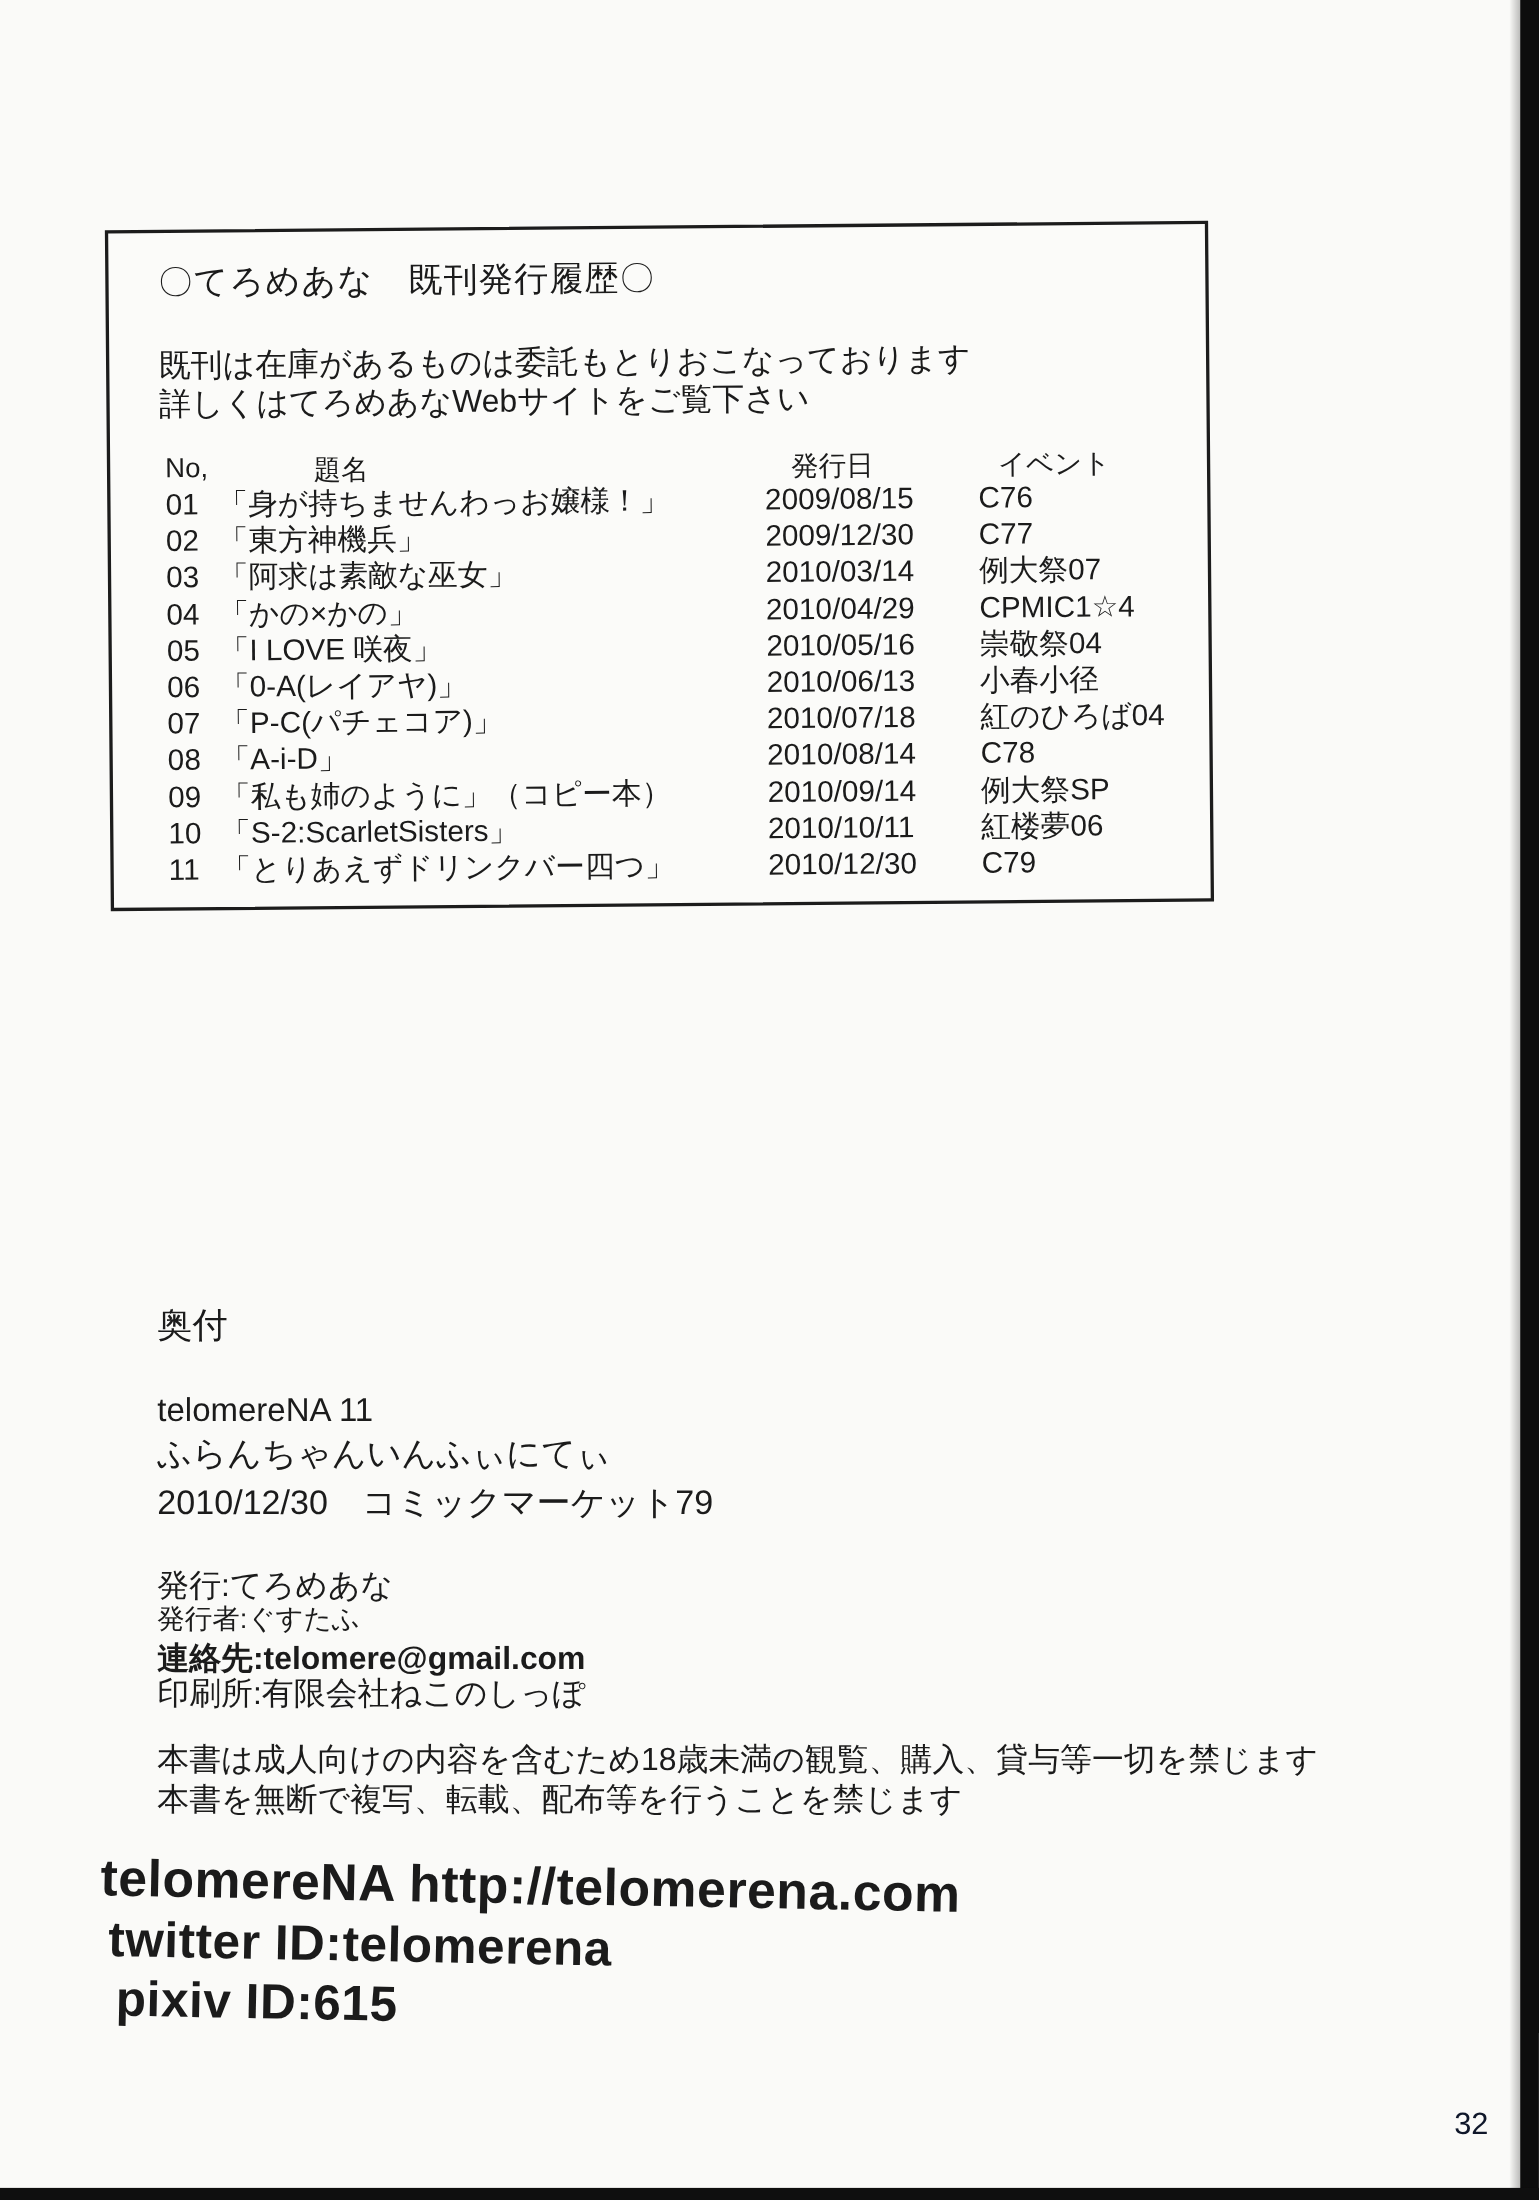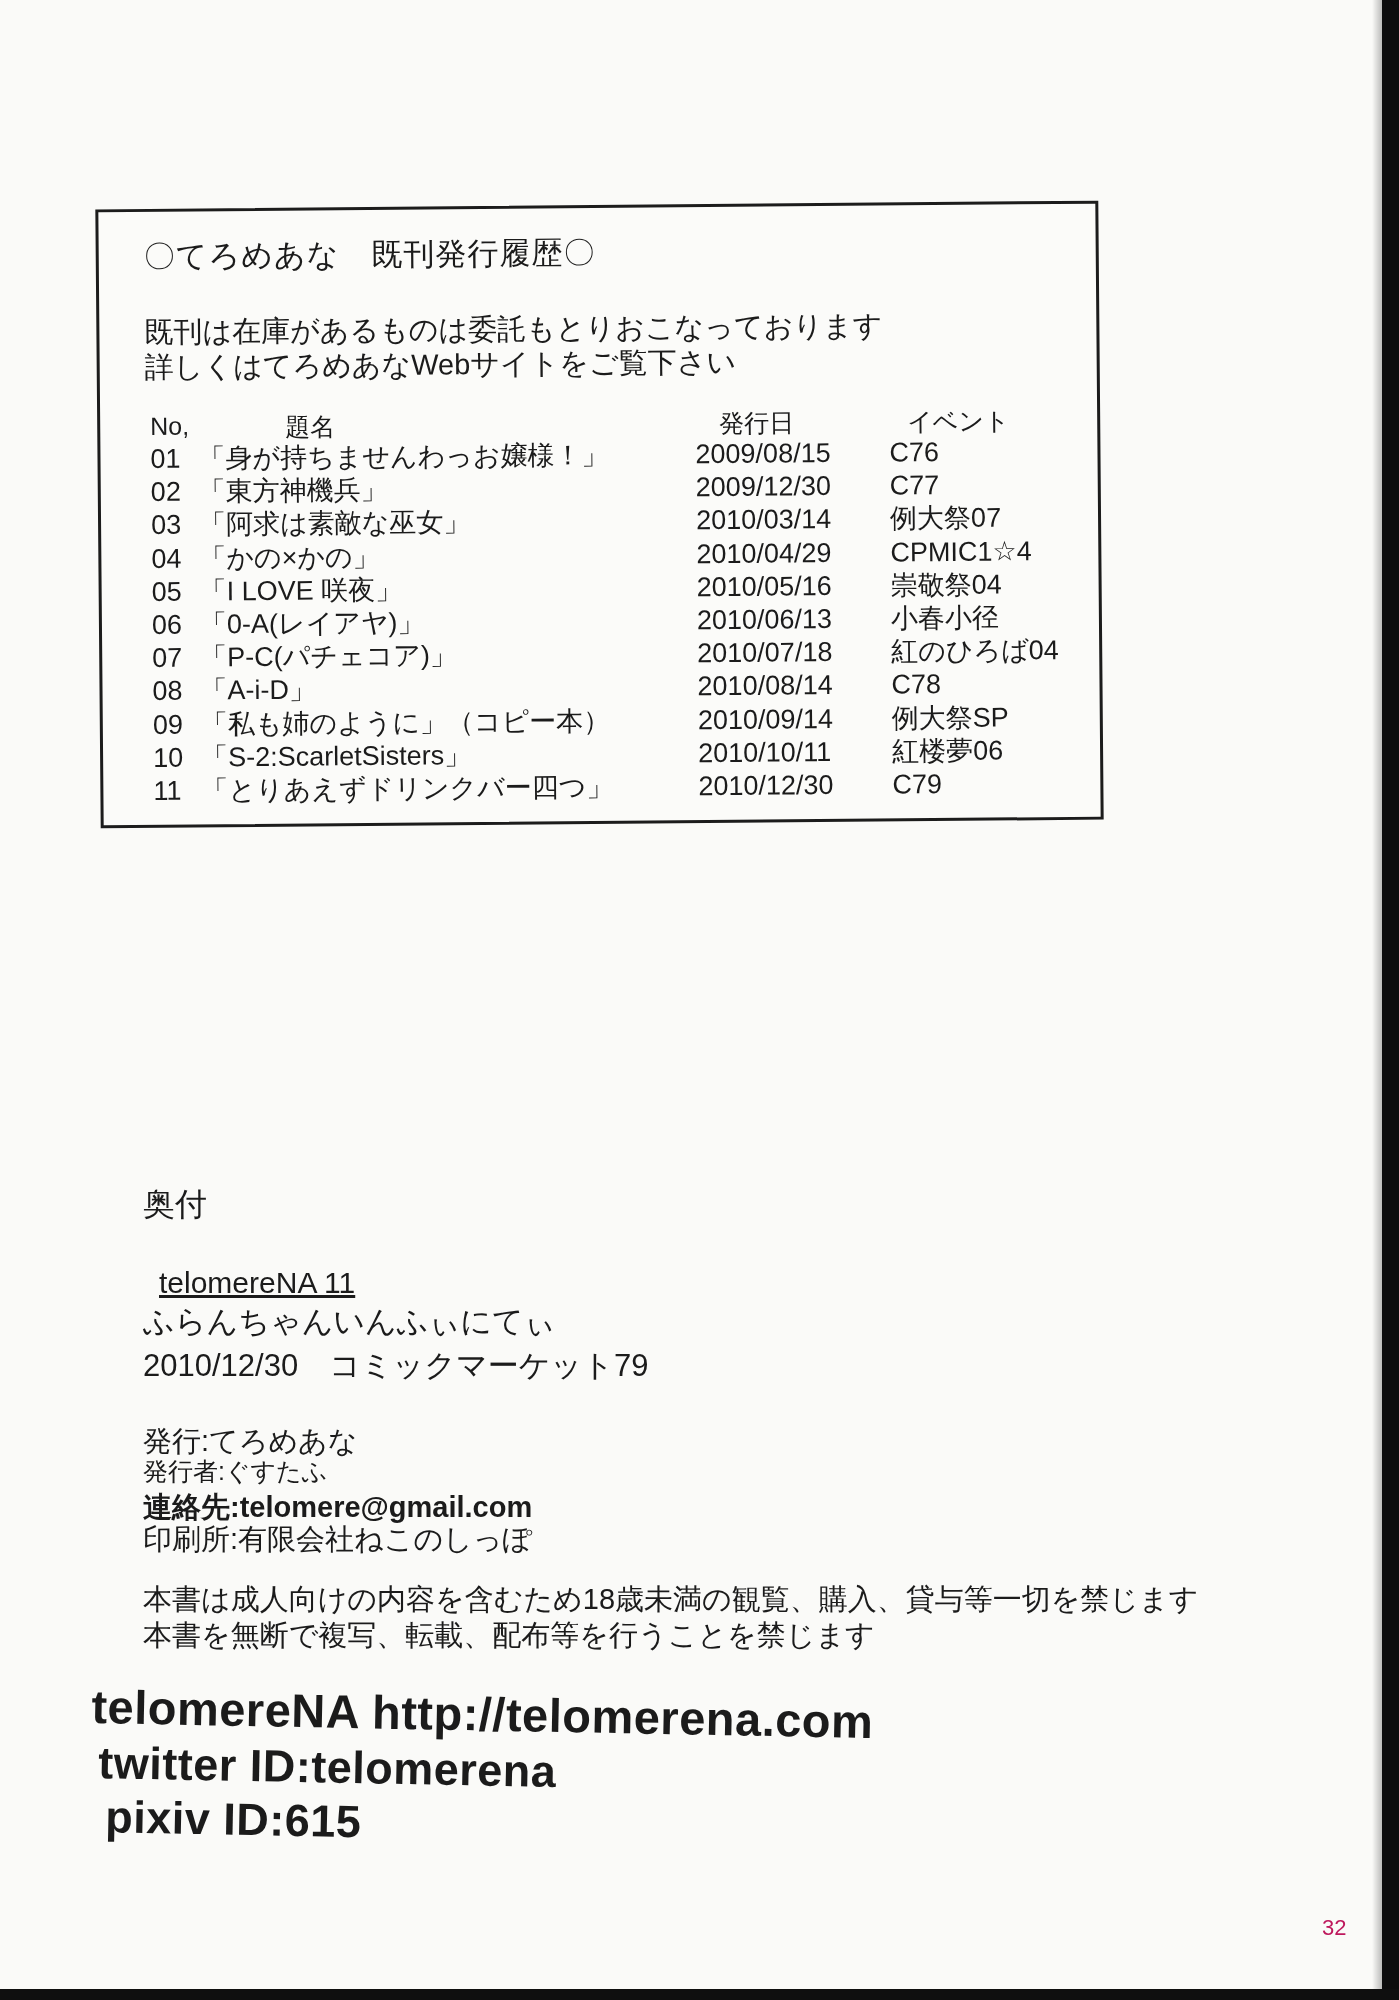--- a/index.html
+++ b/index.html
@@ -29,36 +29,36 @@
   .hb-col-date{left:619px;}
   .hb-col-event{left:807px;}
   .hb-rows{left:50px;top:231px;width:920px;}
   .hrow{display:flex;height:33.2px;font-size:27px;line-height:33.2px;white-space:nowrap;}
   .c-no{width:48px;flex:none;}
   .c-title{width:497px;flex:none;overflow:visible;}
   .c-date{width:194px;flex:none;}
   .c-event{flex:1;}
   
   .colophon-heading{left:143px;top:1183px;font-size:32px;}
-  .col-series{left:159px;top:1266px;font-size:30px;text-decoration:underline;}
+  .col-series{left:143px;top:1266px;font-size:30px;}
   .col-book{left:143px;top:1301px;font-size:31px;}
   .col-release{left:143px;top:1345px;font-size:31px;}
   .col-pub{left:143px;top:1422px;font-size:29px;}
   .col-auth{left:143px;top:1455px;font-size:25px;}
   .col-contact{left:143px;top:1488px;font-size:29px;font-weight:bold;}
   .col-printer{left:143px;top:1520px;font-size:29px;}
   .col-warn1{left:143px;top:1580px;font-size:29px;white-space:nowrap;}
   .col-warn2{left:143px;top:1616px;font-size:29px;white-space:nowrap;}
   
   .footer-links{left:92px;top:1678px;transform:rotate(1.1deg);transform-origin:0 0;
     font-weight:bold;letter-spacing:0.5px;}
   .fl-site{font-size:47px;line-height:58px;}
   .fl-twitter{font-size:45px;line-height:54px;margin-left:8px;}
   .fl-pixiv{font-size:45px;line-height:54px;margin-left:16px;}
-  .page-number{left:1322px;top:1915px;font-size:22px;color:#be185d;}
+  .page-number{left:1322px;top:1915px;font-size:28px;color:#0f172a;}
 </style>
 </head>
 <body>
 
 <div class="abs scan-edge-right-shade"></div>
 <div class="abs scan-edge-right"></div>
 <div class="abs scan-edge-bottom"></div>
 
 <div class="abs history-box">
   <div class="abs hb-title">〇てろめあな　既刊発行履歴〇</div>

